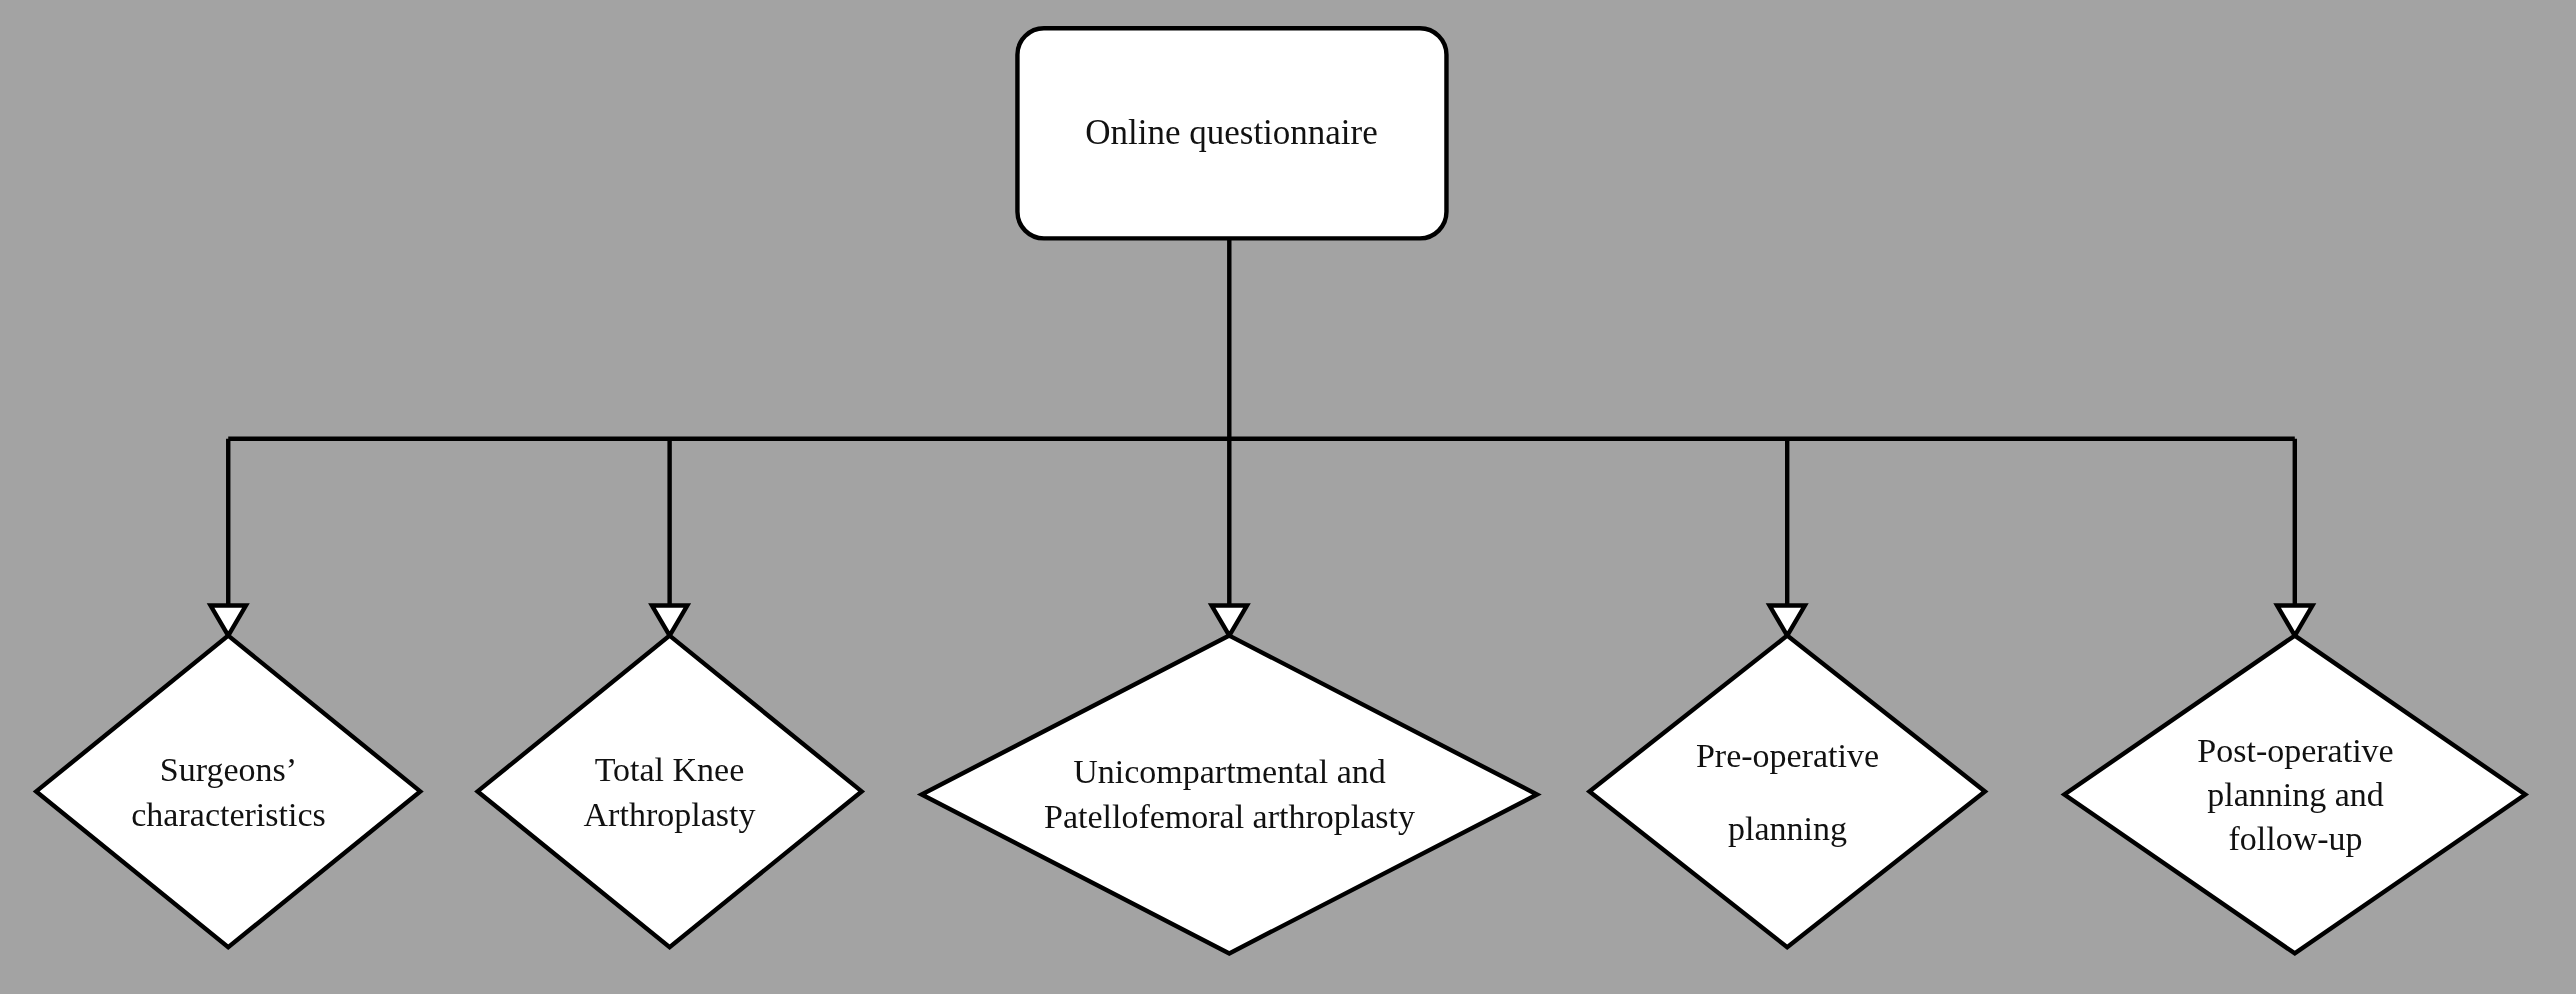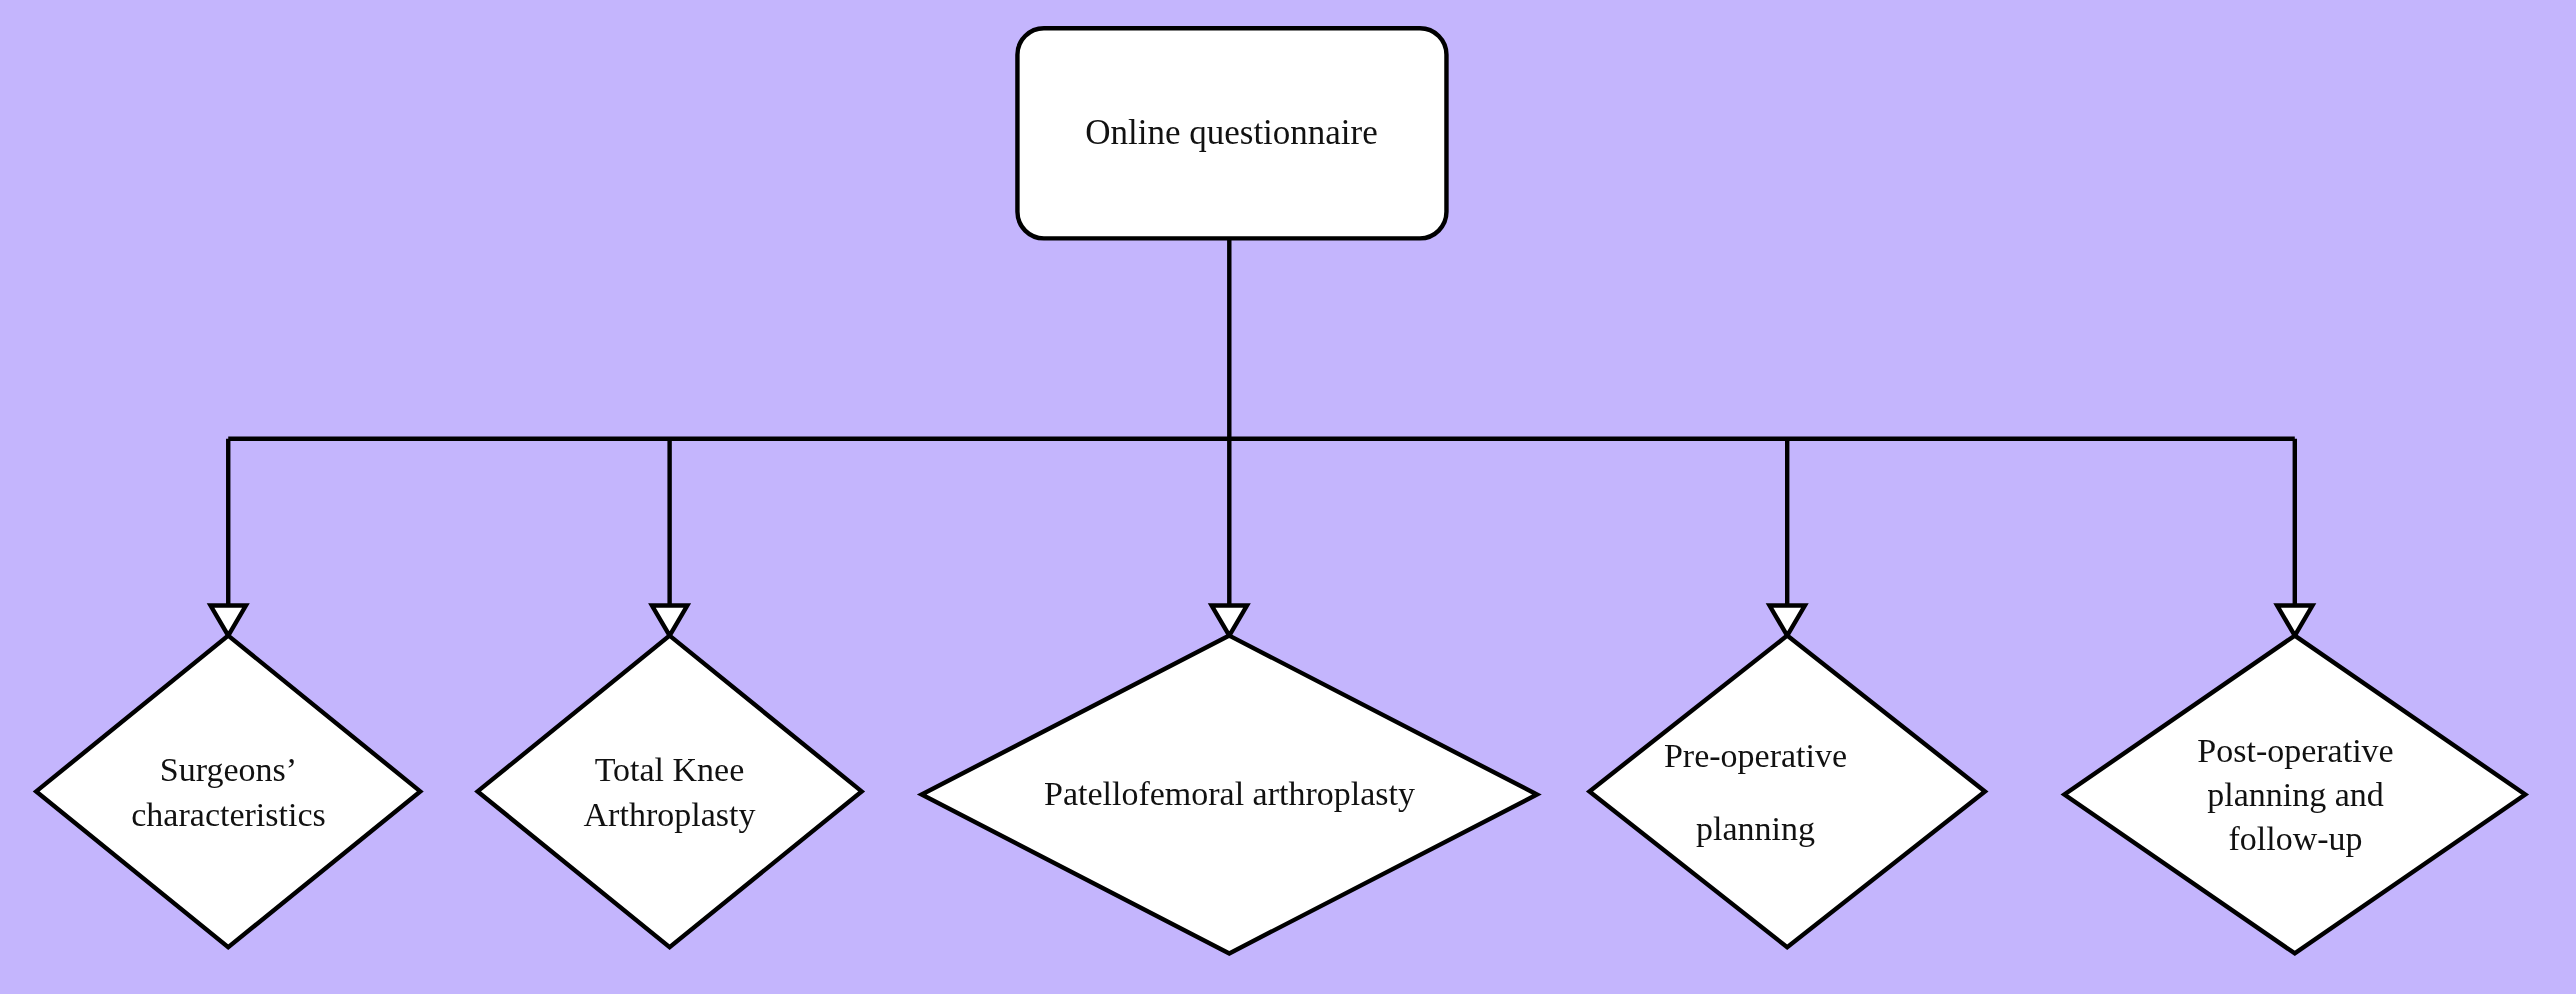--- a/index.html
+++ b/index.html
@@ -9,21 +9,21 @@
     background: #ffffff;
   }
   body {
     font-family: "Liberation Serif", "DejaVu Serif", serif;
     color: #000000;
   }
   #canvas {
     position: relative;
     width: 2576px;
     height: 994px;
-    background: #c4b5fd;
+    background: #a3a3a3;
     overflow: hidden;
   }
   #diagram-svg {
     position: absolute;
     left: 0;
     top: 0;
     width: 2576px;
     height: 994px;
   }
   .node-label {
@@ -100,24 +100,25 @@
     <span class="label-line">Surgeons’</span>
     <span class="label-line">characteristics</span>
   </div>
 
   <div class="node-label leaf-label" style="left:475px; top:715px; width:389px; height:155px;align-items:center;">
     <span class="label-line">Total Knee</span>
     <span class="label-line">Arthroplasty</span>
   </div>
 
   <div class="node-label leaf-label" style="left:903px; top:717px; width:653px; height:155px;">
+    <span class="label-line">Unicompartmental and</span>
     <span class="label-line">Patellofemoral arthroplasty</span>
   </div>
 
-  <div class="node-label leaf-label" style="left:1561px; top:715px; width:389px; height:155px;gap:29px;">
+  <div class="node-label leaf-label" style="left:1593px; top:715px; width:389px; height:155px;gap:29px;">
     <span class="label-line">Pre-operative</span>
     <span class="label-line">planning</span>
   </div>
 
   <div class="node-label leaf-label" style="left:2077px; top:698px; width:437px; height:194px;">
     <span class="label-line">Post-operative</span>
     <span class="label-line">planning and</span>
     <span class="label-line">follow-up</span>
   </div>
 

